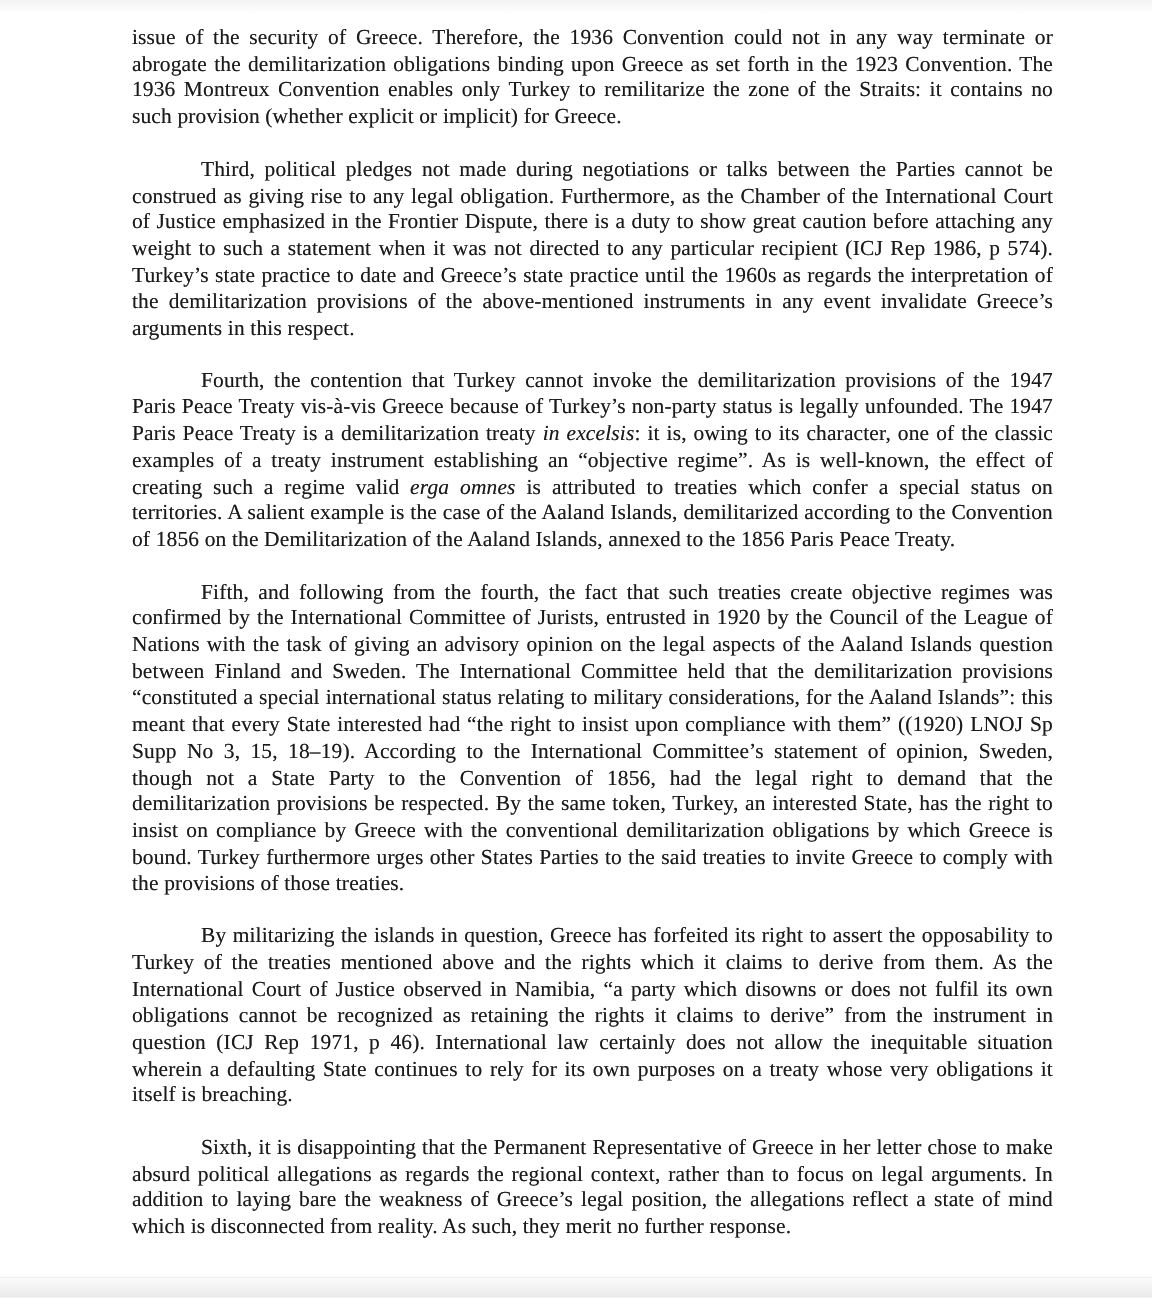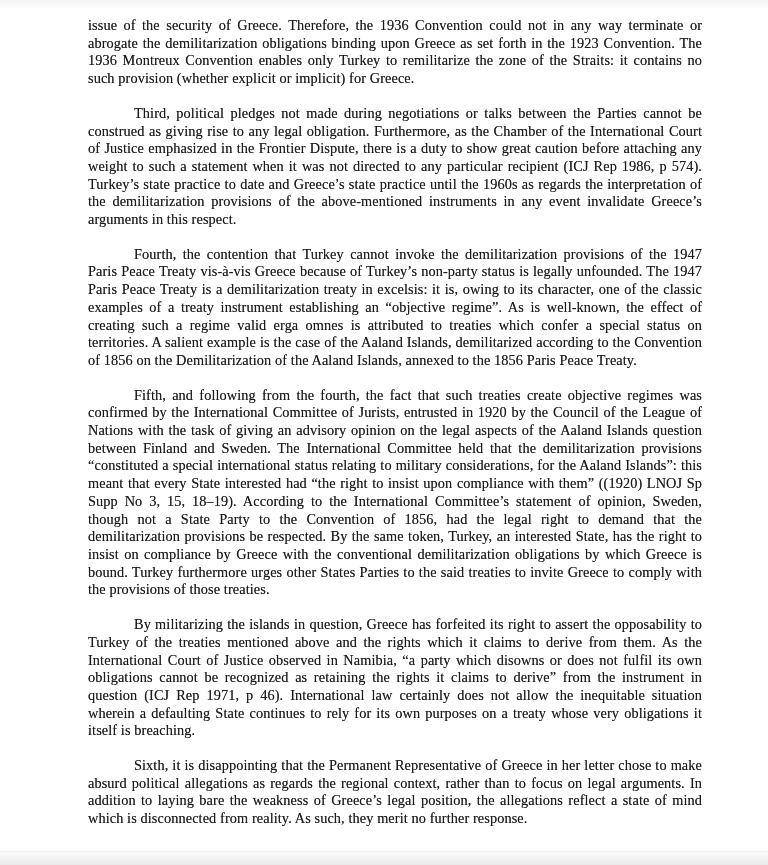--- a/index.html
+++ b/index.html
@@ -26,20 +26,21 @@
     font-size: 14.3px;
     line-height: 17.7px;
     text-align: justify;
     letter-spacing: 0.1px;
     text-shadow: 0 0 0.4px rgba(0,0,0,0.55);
   }
   p.para.indent {
     text-indent: 46px;
   }
   .italic {
+    font-style: italic;
   }
   .edge-top {
     position: absolute;
     top: 0; left: 0; right: 0;
     height: 9px;
     background: linear-gradient(#f3f3f3, #ffffff);
     pointer-events: none;
   }
   .edge-bottom {
     position: absolute;

